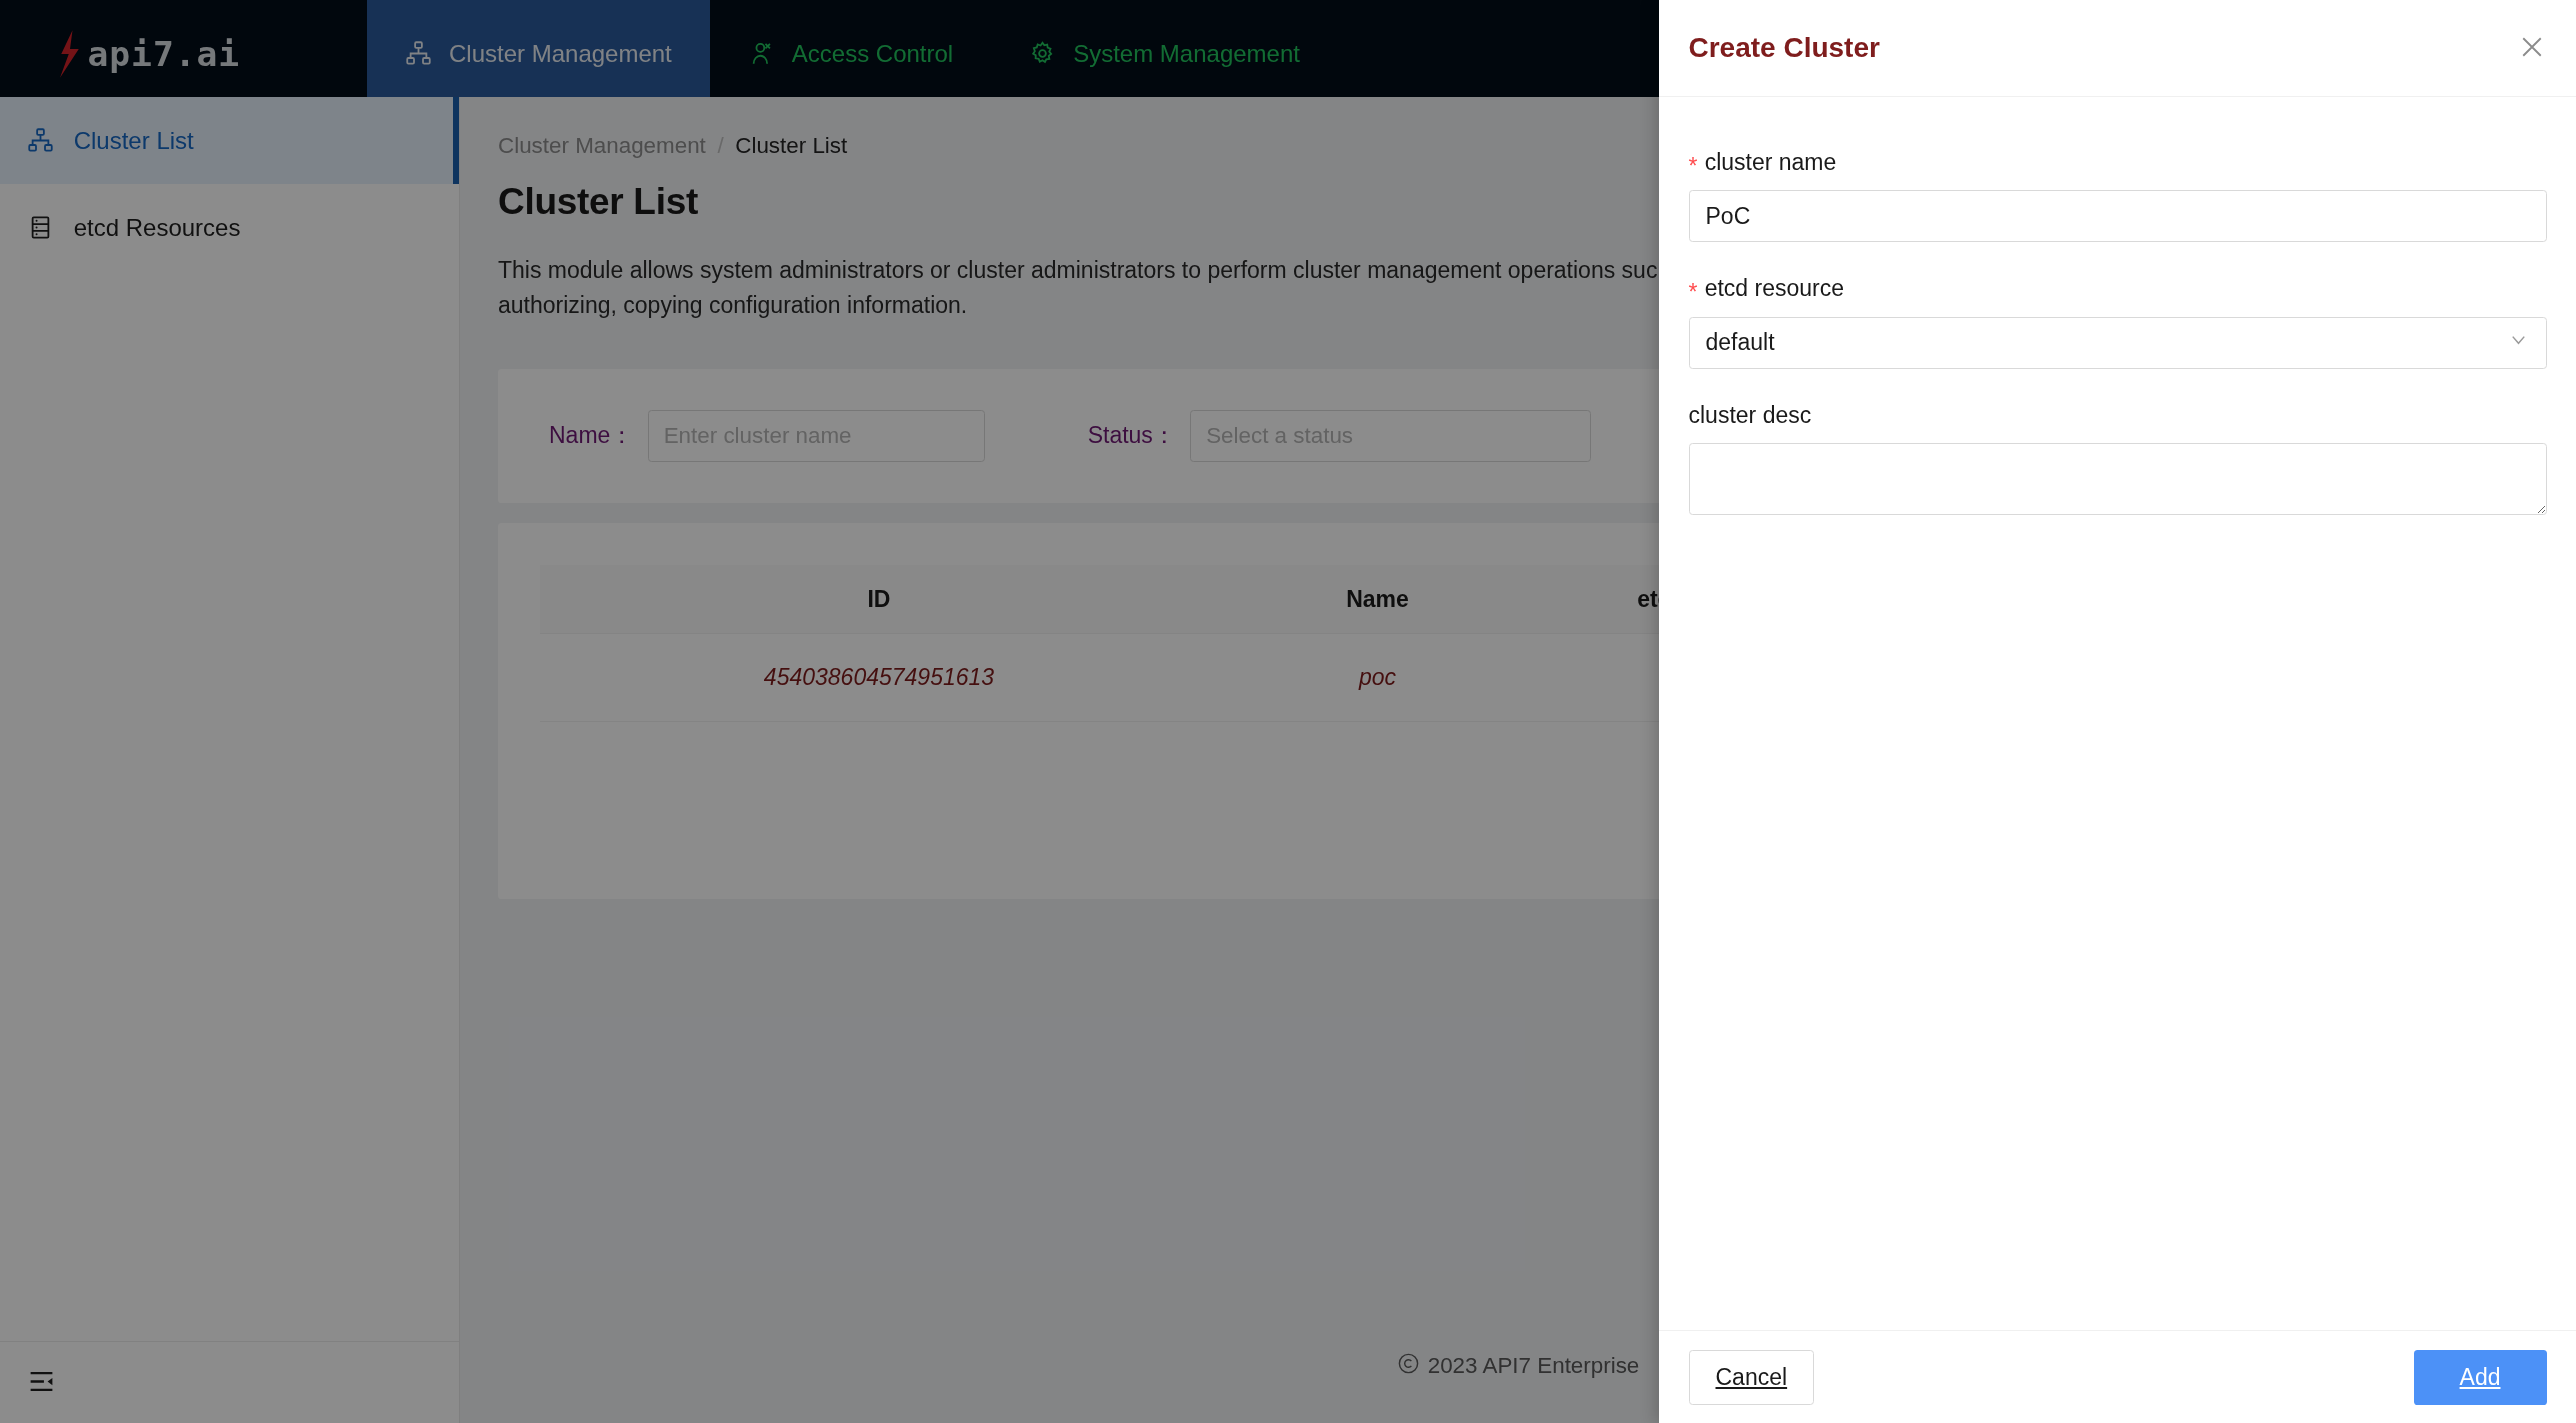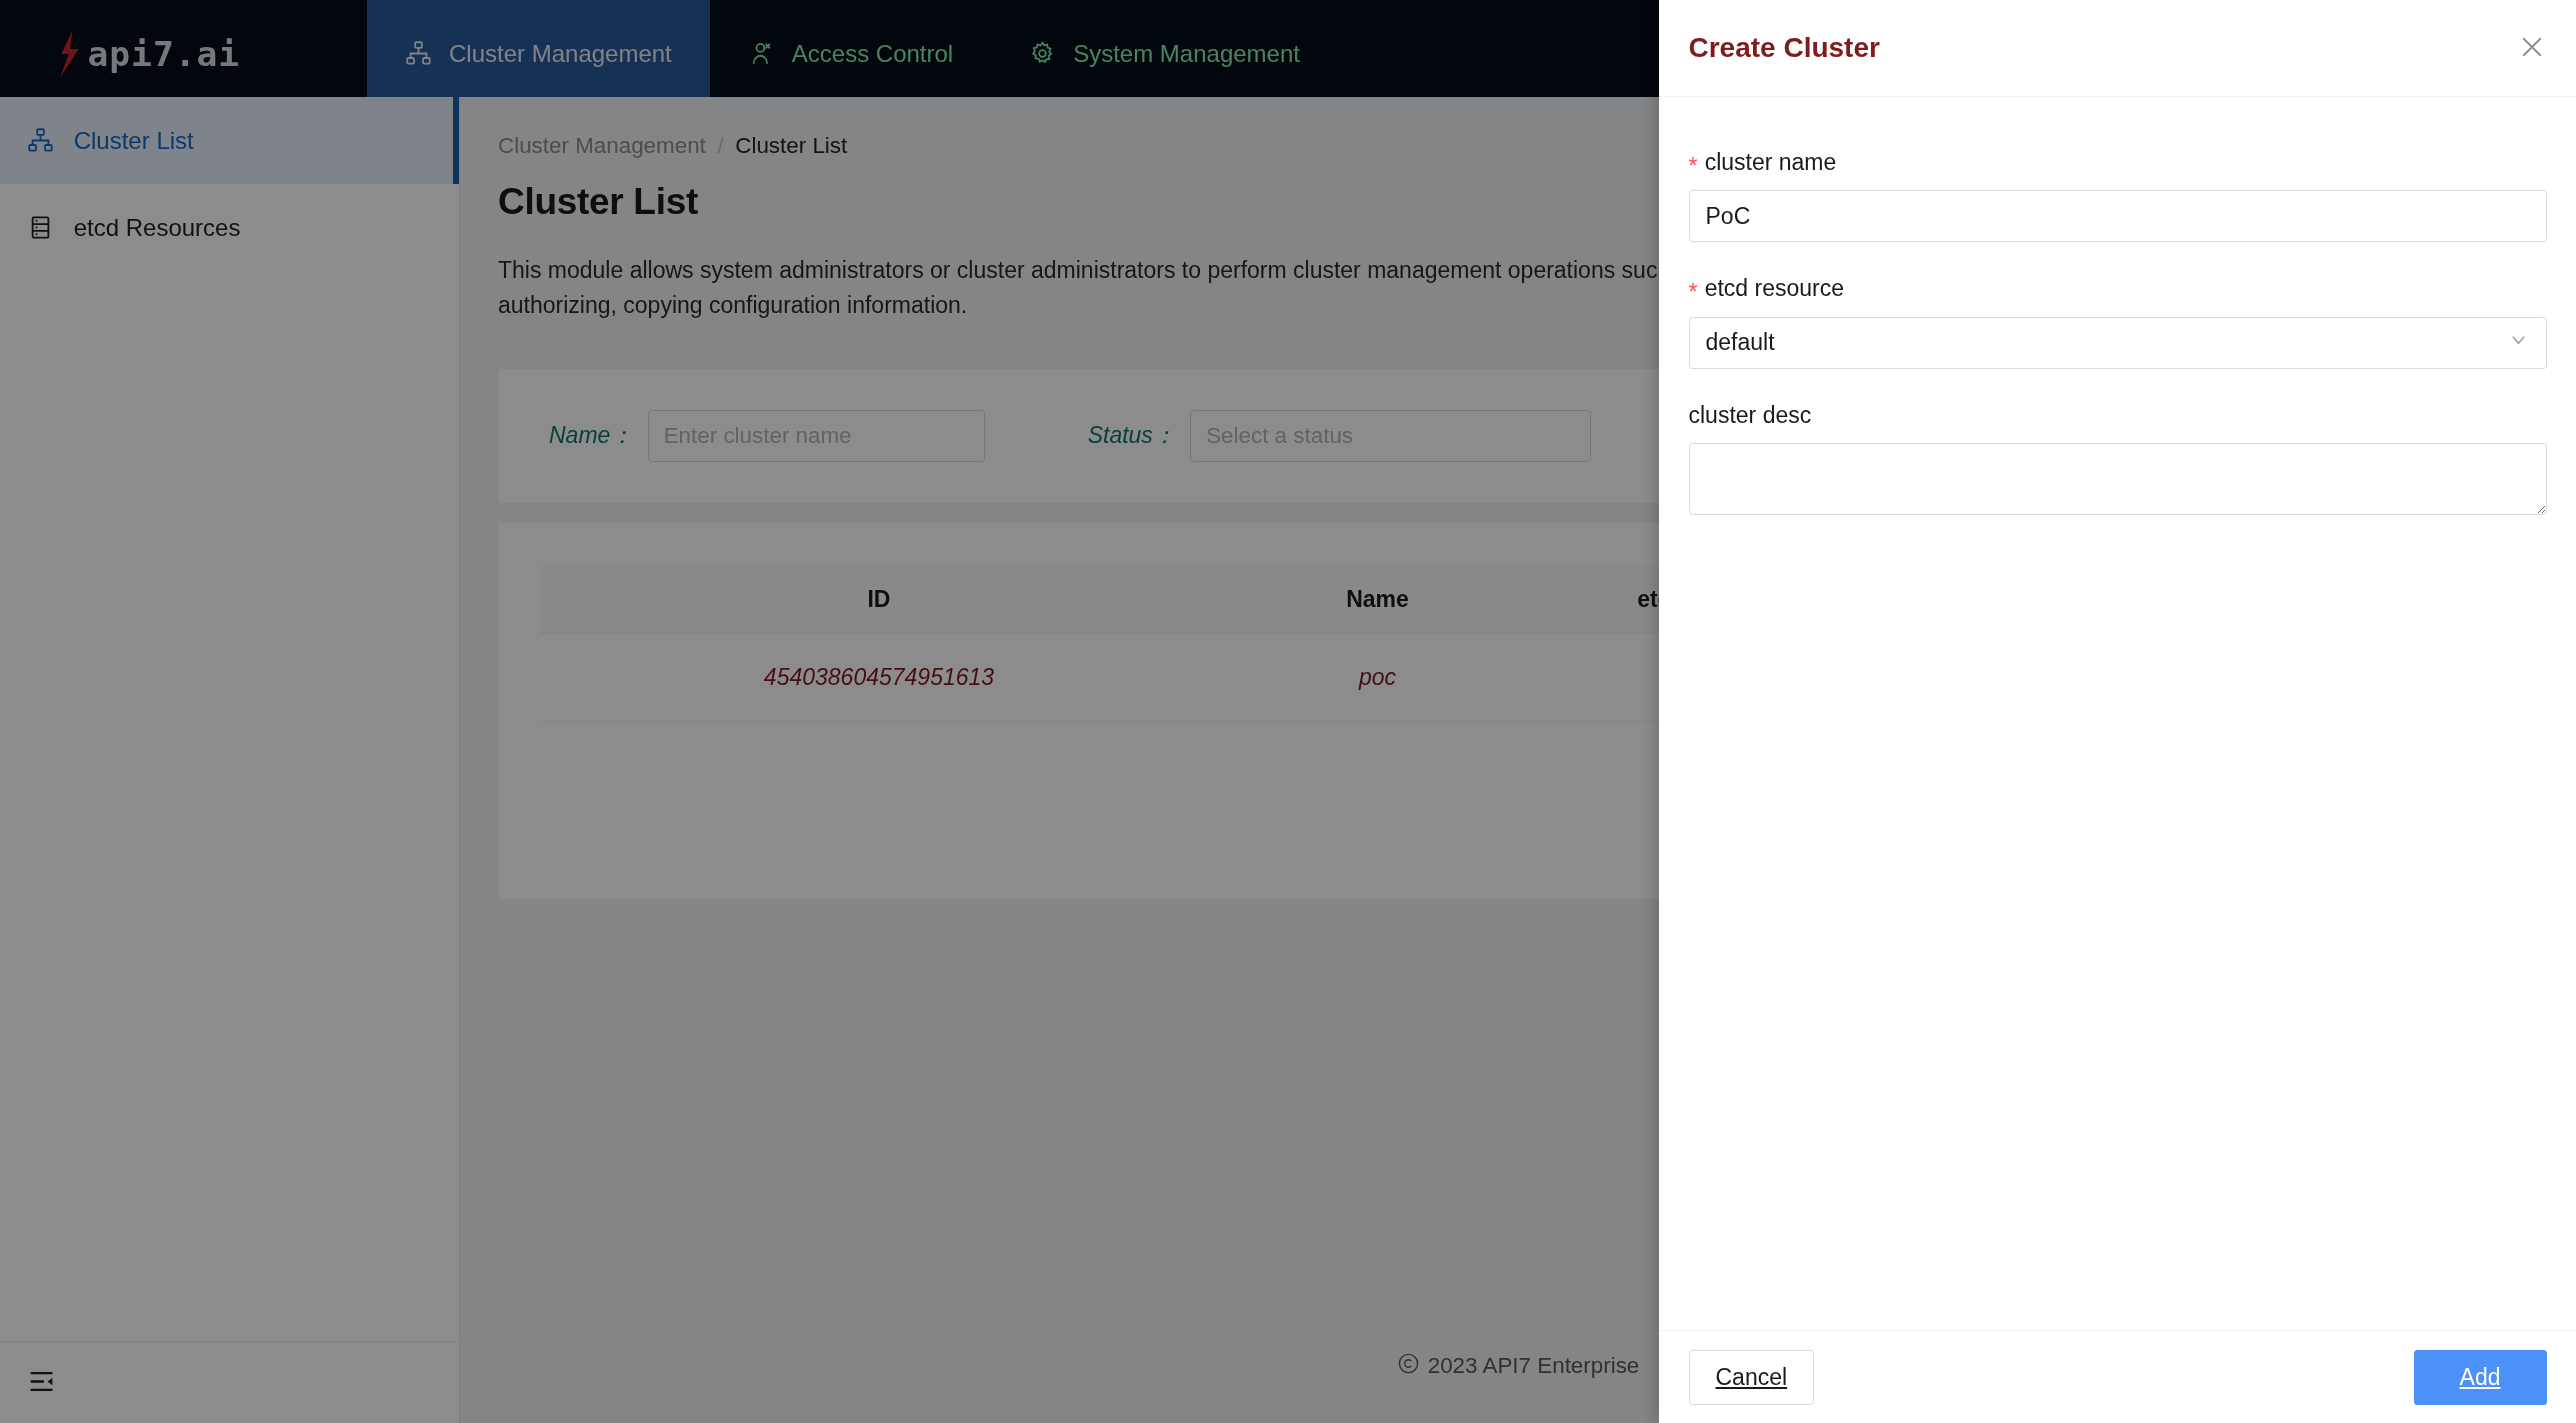--- a/index.html
+++ b/index.html
@@ -25,21 +25,21 @@
   .brand-logo { display: flex; align-items: center; gap: 3.6px; }
   .bolt { width: 30px; height: 48px; display:block; }
   .brand-text {
     color: #d8dce0; font-size: 34px; letter-spacing: 0.9px;
     font-weight: 700; font-family: "DejaVu Sans Mono", monospace;
     transform: scaleX(1.02);
   }
   .nav-items { display: flex; align-items: stretch; }
   .nav-item {
     display: flex; align-items: center; gap: 17px;
-    padding: 0 38px; color: #86efac; font-size: 24px;
+    padding: 0 38px; color: #22c55e; font-size: 24px;
     cursor: pointer; white-space: nowrap;
   }
   .nav-item.active { background: #2a5a9c; color: #e9edf2; }
   .nav-icon { width: 27px; height: 27px; display:block; flex: none; }
 
   
   .sidebar {
     position: absolute; top: 97px; left: 0; width: 460px; bottom: 0;
     background: #ffffff; border-right: 0.9px solid #e8e8e8;
   }
@@ -76,21 +76,21 @@
   .page-desc {
     margin-top: 30px; font-size: 23px; color: #2b2b2b; line-height: 1.55;
     max-width: 1395px;
   }
   .panel-wrap { margin: 45px 0 0 38px; }
   .card {
     background: #ffffff; border-radius: 3.6px;
   }
   .filter-card { height: 134px; display: flex; align-items: center; padding-left: 51px; }
   .filter-field { display: flex; align-items: center; gap: 0; margin-right: 103px; }
-  .filter-label { font-size: 23px; color: #0f766e; white-space: nowrap; margin-right: 14.3px; font-style: italic; }
+  .filter-label { font-size: 23px; color: #701a75; white-space: nowrap; margin-right: 14.3px; }
   .filter-input {
     width: 337px; height: 52px; border: 0.9px solid #d9d9d9; border-radius: 3.6px;
     background: #fff; font-size: 22.4px; color: #262626; padding: 0 15px;
     font-family: "Liberation Sans", sans-serif;
   }
   .filter-input::placeholder { color: #b4b4b4; }
   .filter-select {
     width: 401px; height: 52px; border: 0.9px solid #d9d9d9; border-radius: 3.6px;
     background: #fff; font-size: 22.4px; color: #b4b4b4; padding: 0 15px;
     display: flex; align-items: center;

